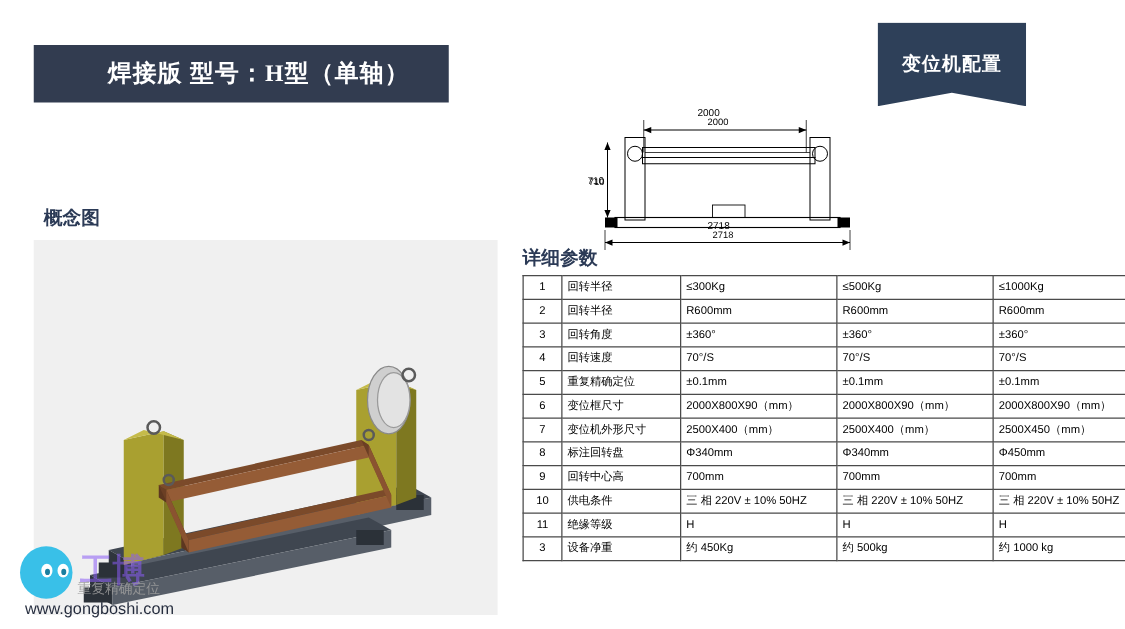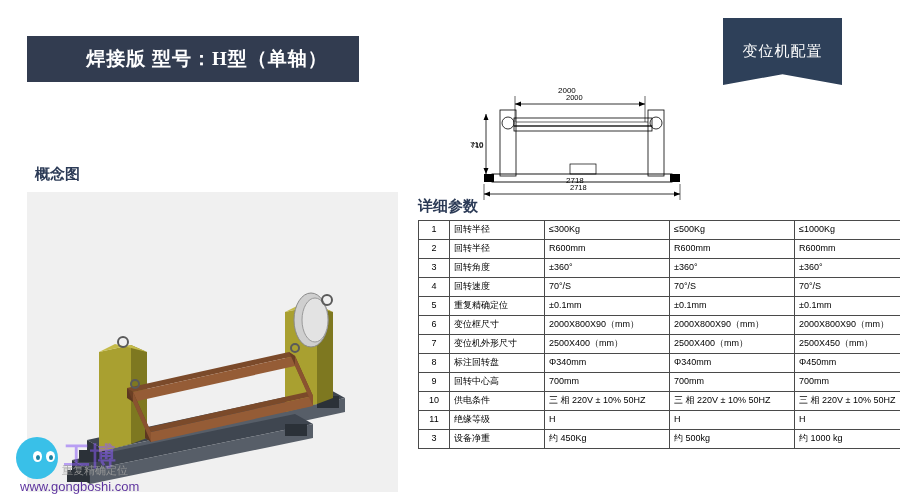--- a/index.html
+++ b/index.html
@@ -17,31 +17,31 @@
   .page {
     position: absolute;
     left: 0; top: 0;
     width: 900px;
     height: 503px;
     background: #ffffff;
   }
   
   .banner {
     position: absolute;
-    left: 723px;
+    left: 702px;
     top: 18px;
     width: 119px;
     height: 67px;
     background: #2e4059;
     color: #ffffff;
     display: flex;
     align-items: center;
     justify-content: center;
     font-size: 15px;
-    font-weight: normal;
+    font-weight: bold;
     letter-spacing: 1px;
     clip-path: polygon(0 0, 100% 0, 100% 100%, 50% 84%, 0 100%);
     text-align: center;
   }
   
   .title-bar {
     position: absolute;
     left: 27px;
     top: 36px;
     width: 304px;
@@ -123,21 +123,21 @@
     left: 52px;
     top: 28px;
     color: #9a9a9a;
     font-size: 11px;
     opacity: .9;
   }
   .wm-text-url {
     position: absolute;
     left: 10px;
     top: 44px;
-    color: #4c1d95;
+    color: #0f172a;
     font-size: 13px;
     opacity: .9;
   }
   
   .param-table {
     position: absolute;
     left: 418px;
     top: 220px;
     width: 456px;
     border-collapse: collapse;

